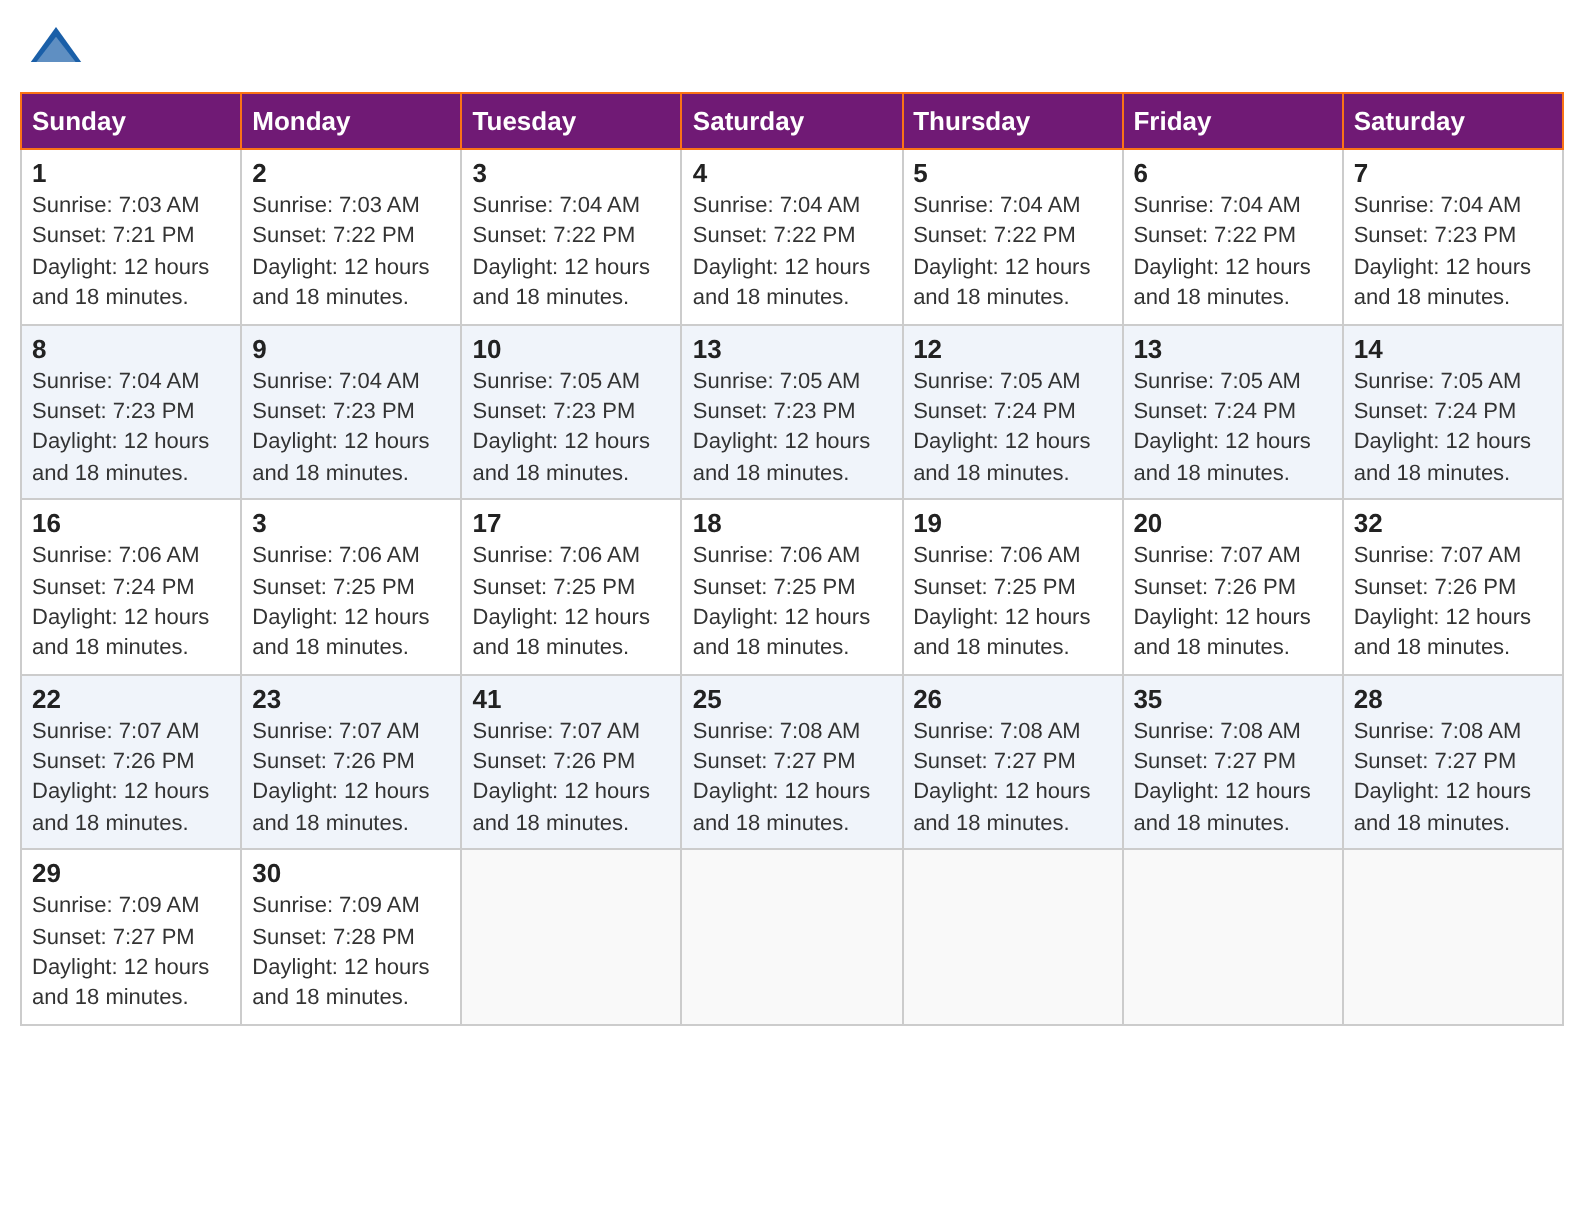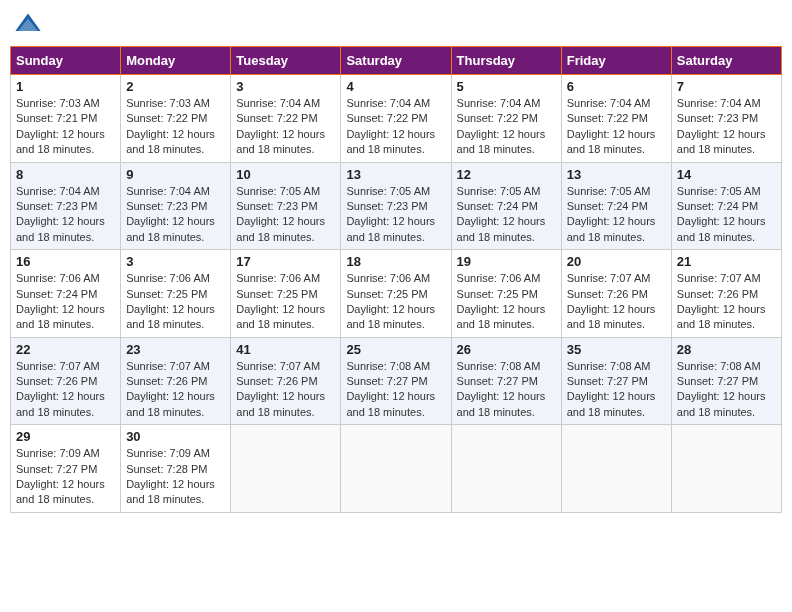--- a/index.html
+++ b/index.html
@@ -209,21 +209,21 @@
         </td>
         <td>
           <span class="day-number">19</span>
           <div class="day-info">Sunrise: 7:06 AM<br>Sunset: 7:25 PM<br>Daylight: 12 hours and 18 minutes.</div>
         </td>
         <td>
           <span class="day-number">20</span>
           <div class="day-info">Sunrise: 7:07 AM<br>Sunset: 7:26 PM<br>Daylight: 12 hours and 18 minutes.</div>
         </td>
         <td>
-          <span class="day-number">21</span>
+          <span class="day-number">32</span>
           <div class="day-info">Sunrise: 7:07 AM<br>Sunset: 7:26 PM<br>Daylight: 12 hours and 18 minutes.</div>
         </td>
       </tr>
       <tr>
         <td>
           <span class="day-number">22</span>
           <div class="day-info">Sunrise: 7:07 AM<br>Sunset: 7:26 PM<br>Daylight: 12 hours and 18 minutes.</div>
         </td>
         <td>
           <span class="day-number">23</span>

